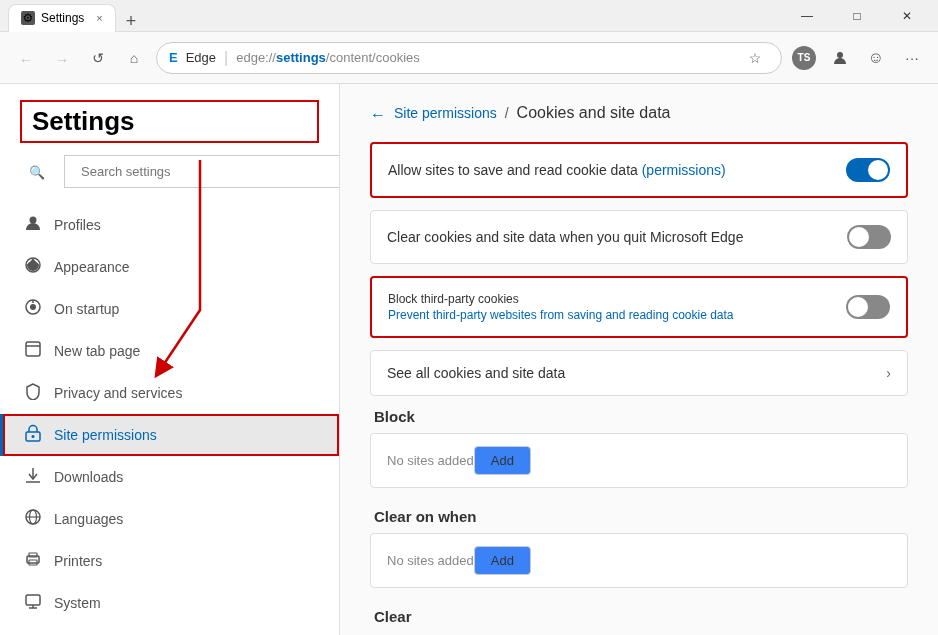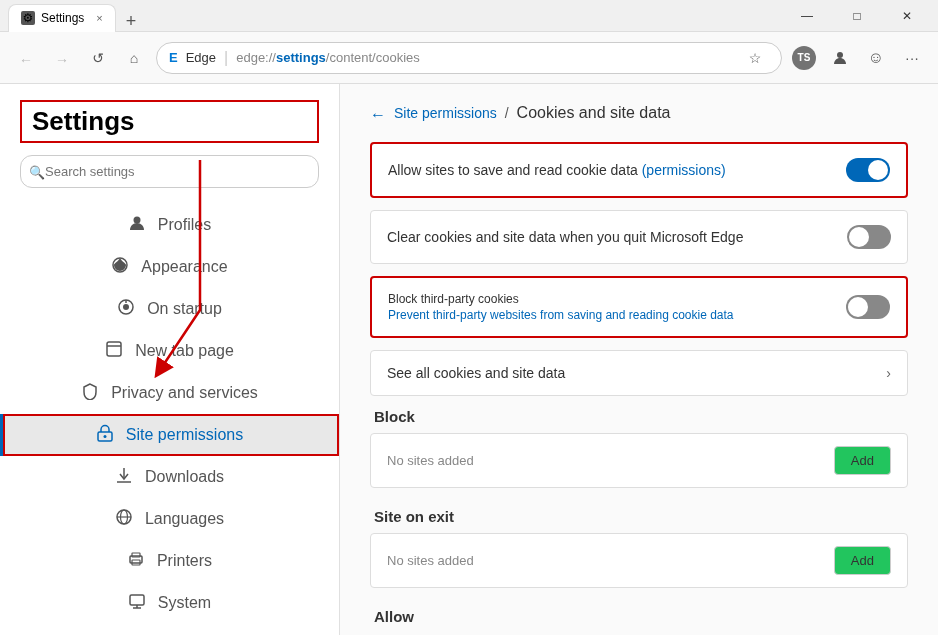--- a/index.html
+++ b/index.html
@@ -82,35 +82,34 @@
       display: flex;
       flex-direction: column;
       flex-shrink: 0;
       overflow-y: auto;
     }
     .search-settings-wrap {
       margin: 0 20px 16px;
       position: relative;
     }
     .search-settings-wrap input {
-      width: 100%; padding: 8px 12px 8px 24px;
-      border: 1px solid #ccc; border-radius: 12px;
-      font-size: 13px; outline: none;
+      width: 100%; padding: 8px 12px 8px 16px;
+      border: 1px solid #ccc; border-radius: 0;
+      font-size: 13px; outline: none; margin-left: 44px;
     }
     .search-icon-inside {
       position: absolute; left: 9px; top: 50%; transform: translateY(-50%);
       color: #666; font-size: 13px;
     }
 
     .sidebar-nav { list-style: none; }
     .sidebar-item {
       display: flex; align-items: center; gap: 12px;
-      padding: 10px 24px; cursor: pointer; font-size: 16px; color: #0067b8;
+      padding: 10px 24px; cursor: pointer; font-size: 14px; color: #0067b8;
       position: relative;
-      justify-content: center;
     }
     .sidebar-item.active {
       background: #e8e8e8; color: #0067b8; font-weight: 500;
       border-left: 3px solid #0067b8; padding-left: 21px;
     }
     .sidebar-item .item-icon { font-size: 16px; width: 18px; text-align: center; color: #555; }
     .sidebar-item.active .item-icon { color: #0067b8; }
     .sidebar-item-label { color: #555; }
     .sidebar-item.active .sidebar-item-label { color: #0067b8; }
 
@@ -162,26 +161,26 @@
     .setting-clickable-row {
       display: flex; align-items: center; justify-content: space-between;
       padding: 14px 16px; cursor: pointer;
     }
     .chevron { color: #666; font-size: 14px; }
 
     .block-section { margin-bottom: 20px; }
     .block-title { font-size: 15px; font-weight: 600; color: #333; margin-bottom: 8px; padding: 0 4px; }
     .block-inner {
       background: #fff; border: 1px solid #ddd; border-radius: 4px;
-      display: flex; align-items: center; justify-content: space-between;
+      display: flex; align-items: center; justify-content: flex-start;
       padding: 12px 16px;
     }
     .no-sites { font-size: 13px; color: #888; }
     .add-btn {
-      padding: 6px 16px; background: #22c55e; border: 1px solid #ccc;
+      padding: 6px 16px; background: #3b82f6; border: 1px solid #ccc;
       border-radius: 4px; font-size: 13px; cursor: pointer; color: #333;
     }
   </style>
 </head>
 <body>
 
 <div class="title-bar">
   <div class="title-bar-left">
     <div class="tab-area">
       <div class="tab">
@@ -421,26 +420,26 @@
 
     <div class="block-section">
       <div class="block-title">Block</div>
       <div class="block-inner">
         <span class="no-sites">No sites added</span>
         <button class="add-btn">Add</button>
       </div>
     </div>
 
     <div class="block-section">
-      <div class="block-title">Site on exit</div>
+      <div class="block-title">Clear on when</div>
       <div class="block-inner">
         <span class="no-sites">No sites added</span>
         <button class="add-btn">Add</button>
       </div>
     </div>
 
     <div class="block-section">
-      <div class="block-title">Allow</div>
+      <div class="block-title">Clear</div>
 
     </div>
 
   </div>
 </div>
 
 </body></html>

